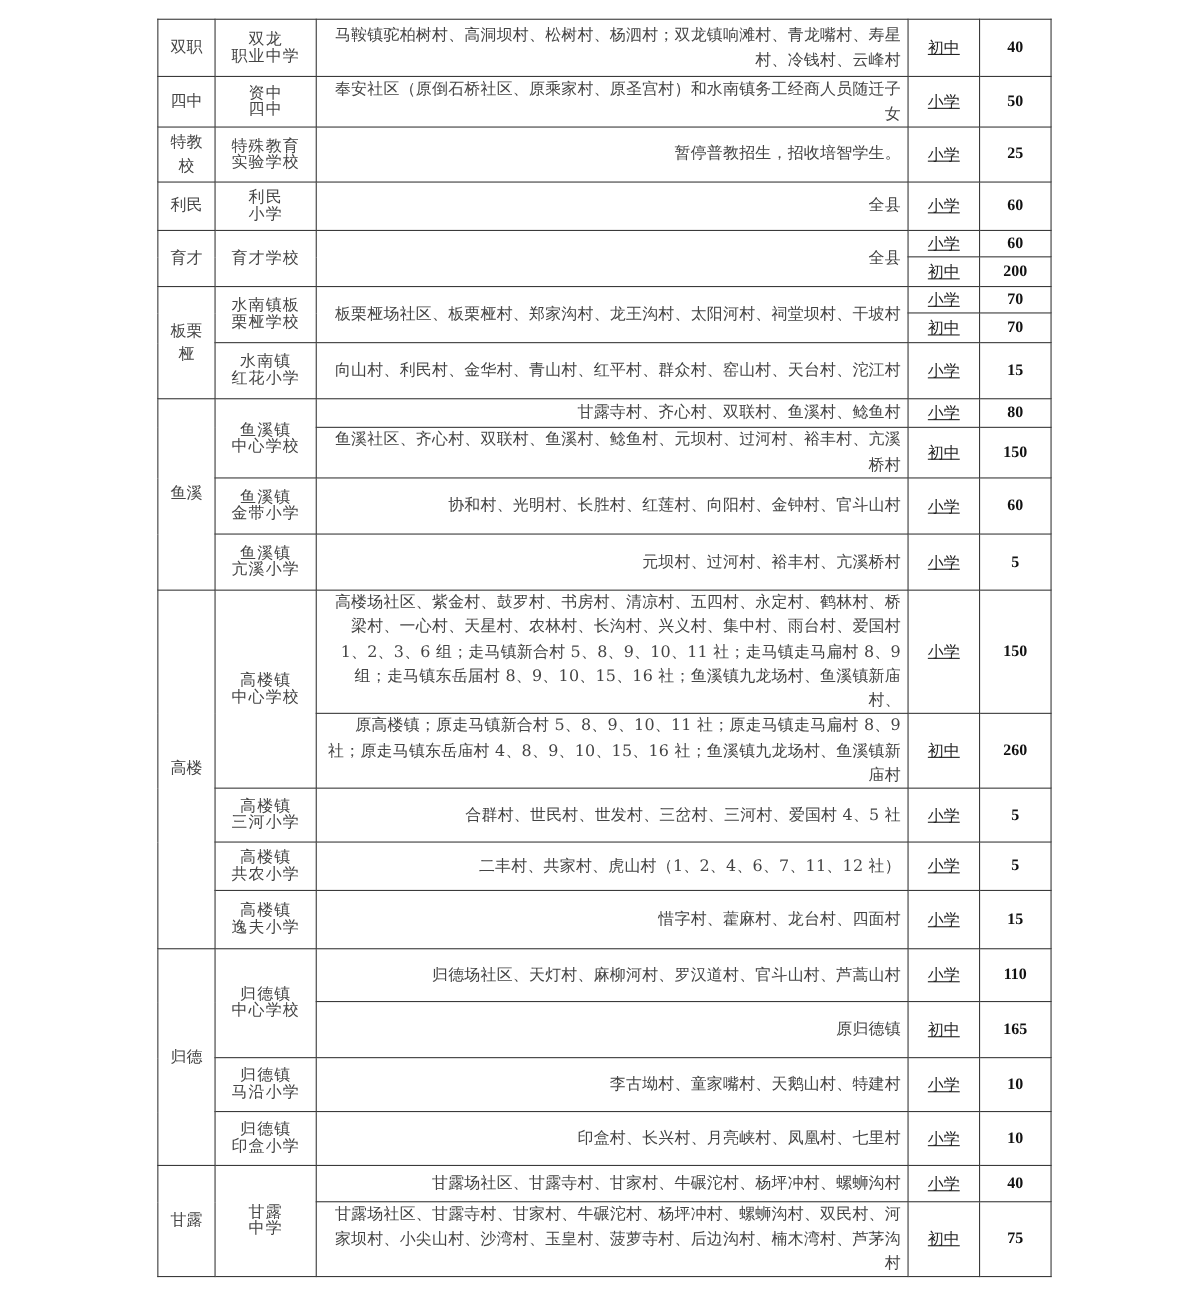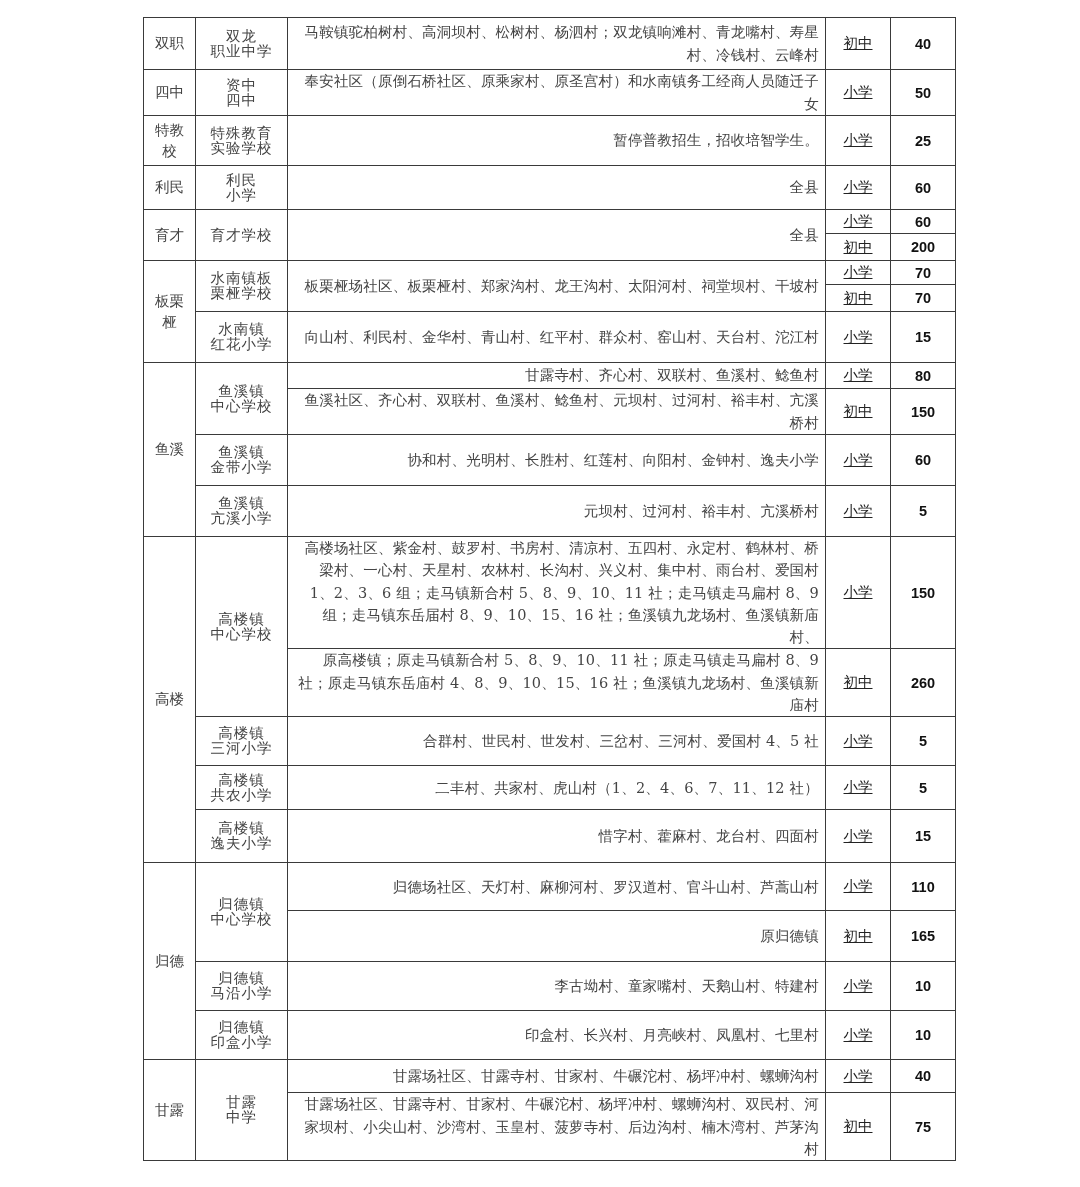--- a/index.html
+++ b/index.html
@@ -11,21 +11,21 @@
   }
   table.enroll td {
     border: 1px solid #3a3a3a; padding: 0; vertical-align: middle;
     font-size: 14.5px; color: #444;
   }
   td.town { text-align: center; color: #444; line-height: 21px; font-family: Liberation Serif, serif; }
   td.school { text-align: center; color: #444; line-height: 15px; }
   td.area { text-align: right; padding: 0 6px 0 9px !important; line-height: 22.3px; color: #4a4a4a; letter-spacing: 0.2px; }
   td.level { text-align: center; color: #222 !important; font-size: 15px; text-decoration: underline; }
   td.quota { text-align: center; color: #111 !important; font-weight: bold; font-size: 15px;
-             font-family: Liberation Sans, sans-serif; }
+             font-family: Liberation Serif, serif; }
 </style>
 </head>
 <body>
 
 <table class="enroll">
   <colgroup>
     <col style="width:52px">
       <col style="width:92px">
       <col style="width:538px">
       <col style="width:65px">
@@ -112,21 +112,21 @@
       <td class="quota">80</td>
     </tr>
     <tr style="height:46px">
       <td class="area">鱼溪社区、齐心村、双联村、鱼溪村、鲶鱼村、元坝村、过河村、裕丰村、亢溪桥村</td>
       <td class="level">初中</td>
       <td class="quota">150</td>
     </tr>
     <tr style="height:51px">
       <td class="school"><span class="ml">鱼溪镇
 金带小学</span></td>
-      <td class="area">协和村、光明村、长胜村、红莲村、向阳村、金钟村、逸夫小学</td>
+      <td class="area">协和村、光明村、长胜村、红莲村、向阳村、金钟村、官斗山村</td>
       <td class="level">小学</td>
       <td class="quota">60</td>
     </tr>
     <tr style="height:51px">
       <td class="school"><span class="ml">鱼溪镇
 亢溪小学</span></td>
       <td class="area">元坝村、过河村、裕丰村、亢溪桥村</td>
       <td class="level">小学</td>
       <td class="quota">5</td>
     </tr>

